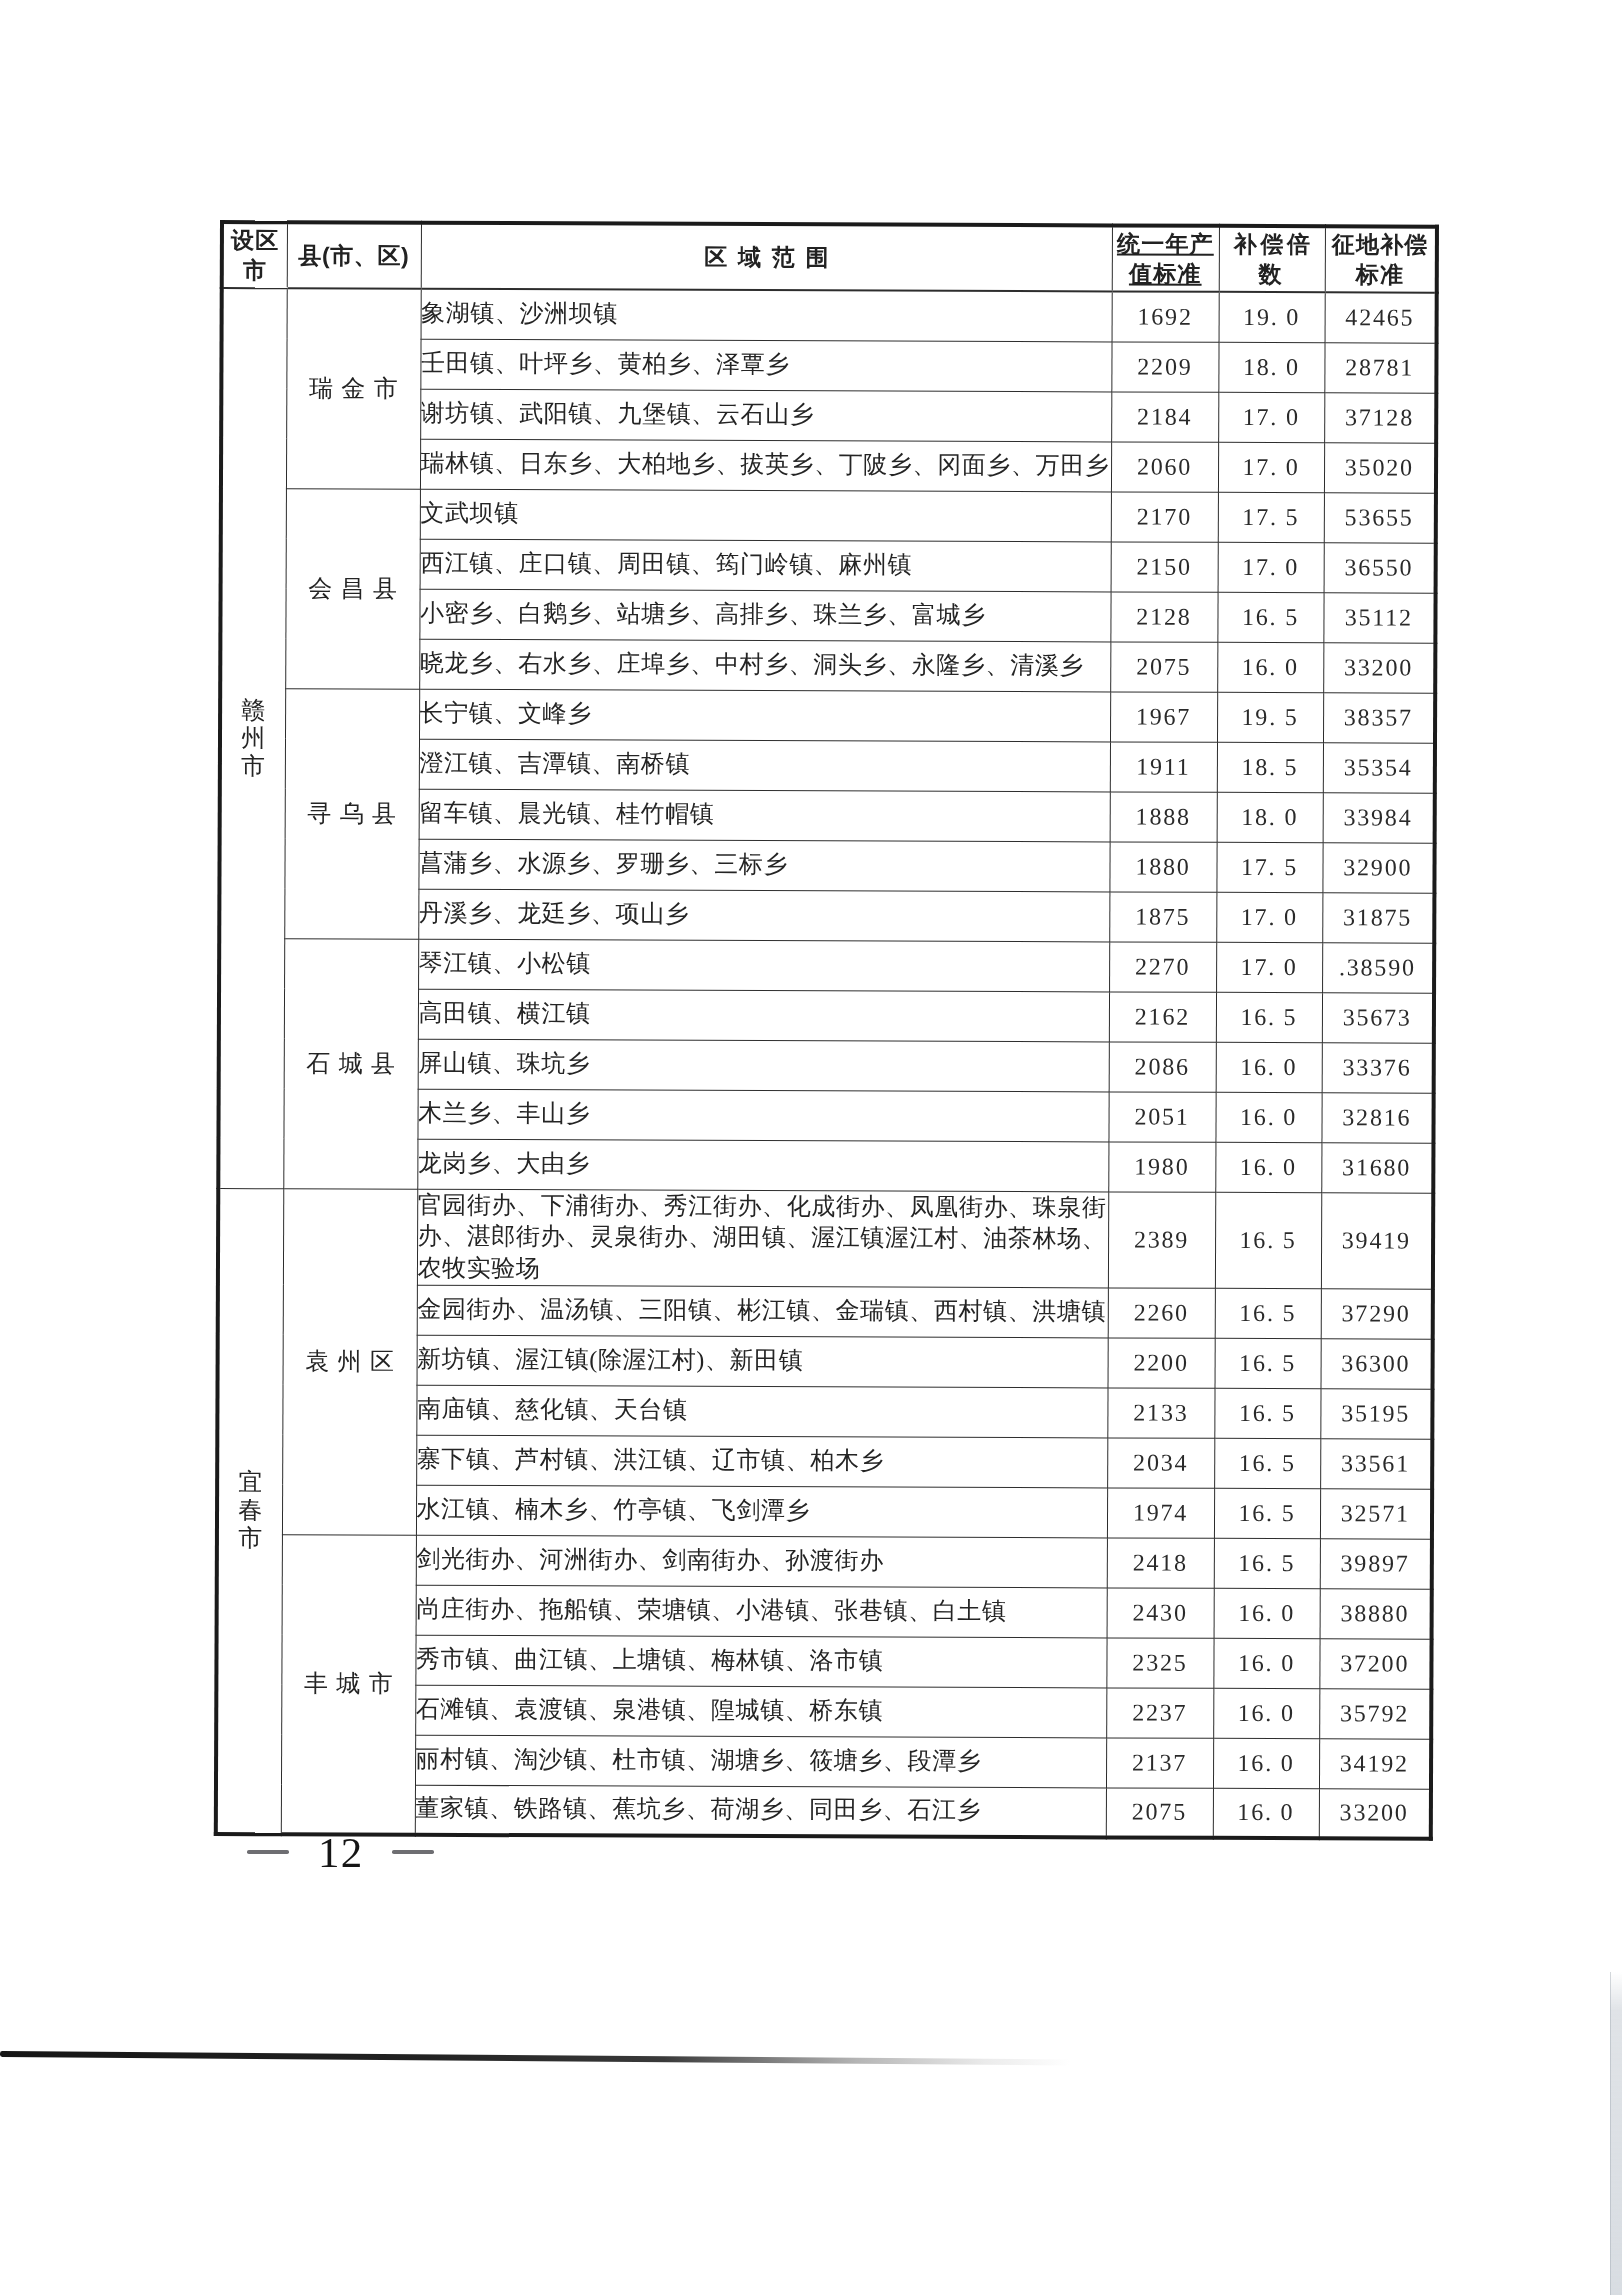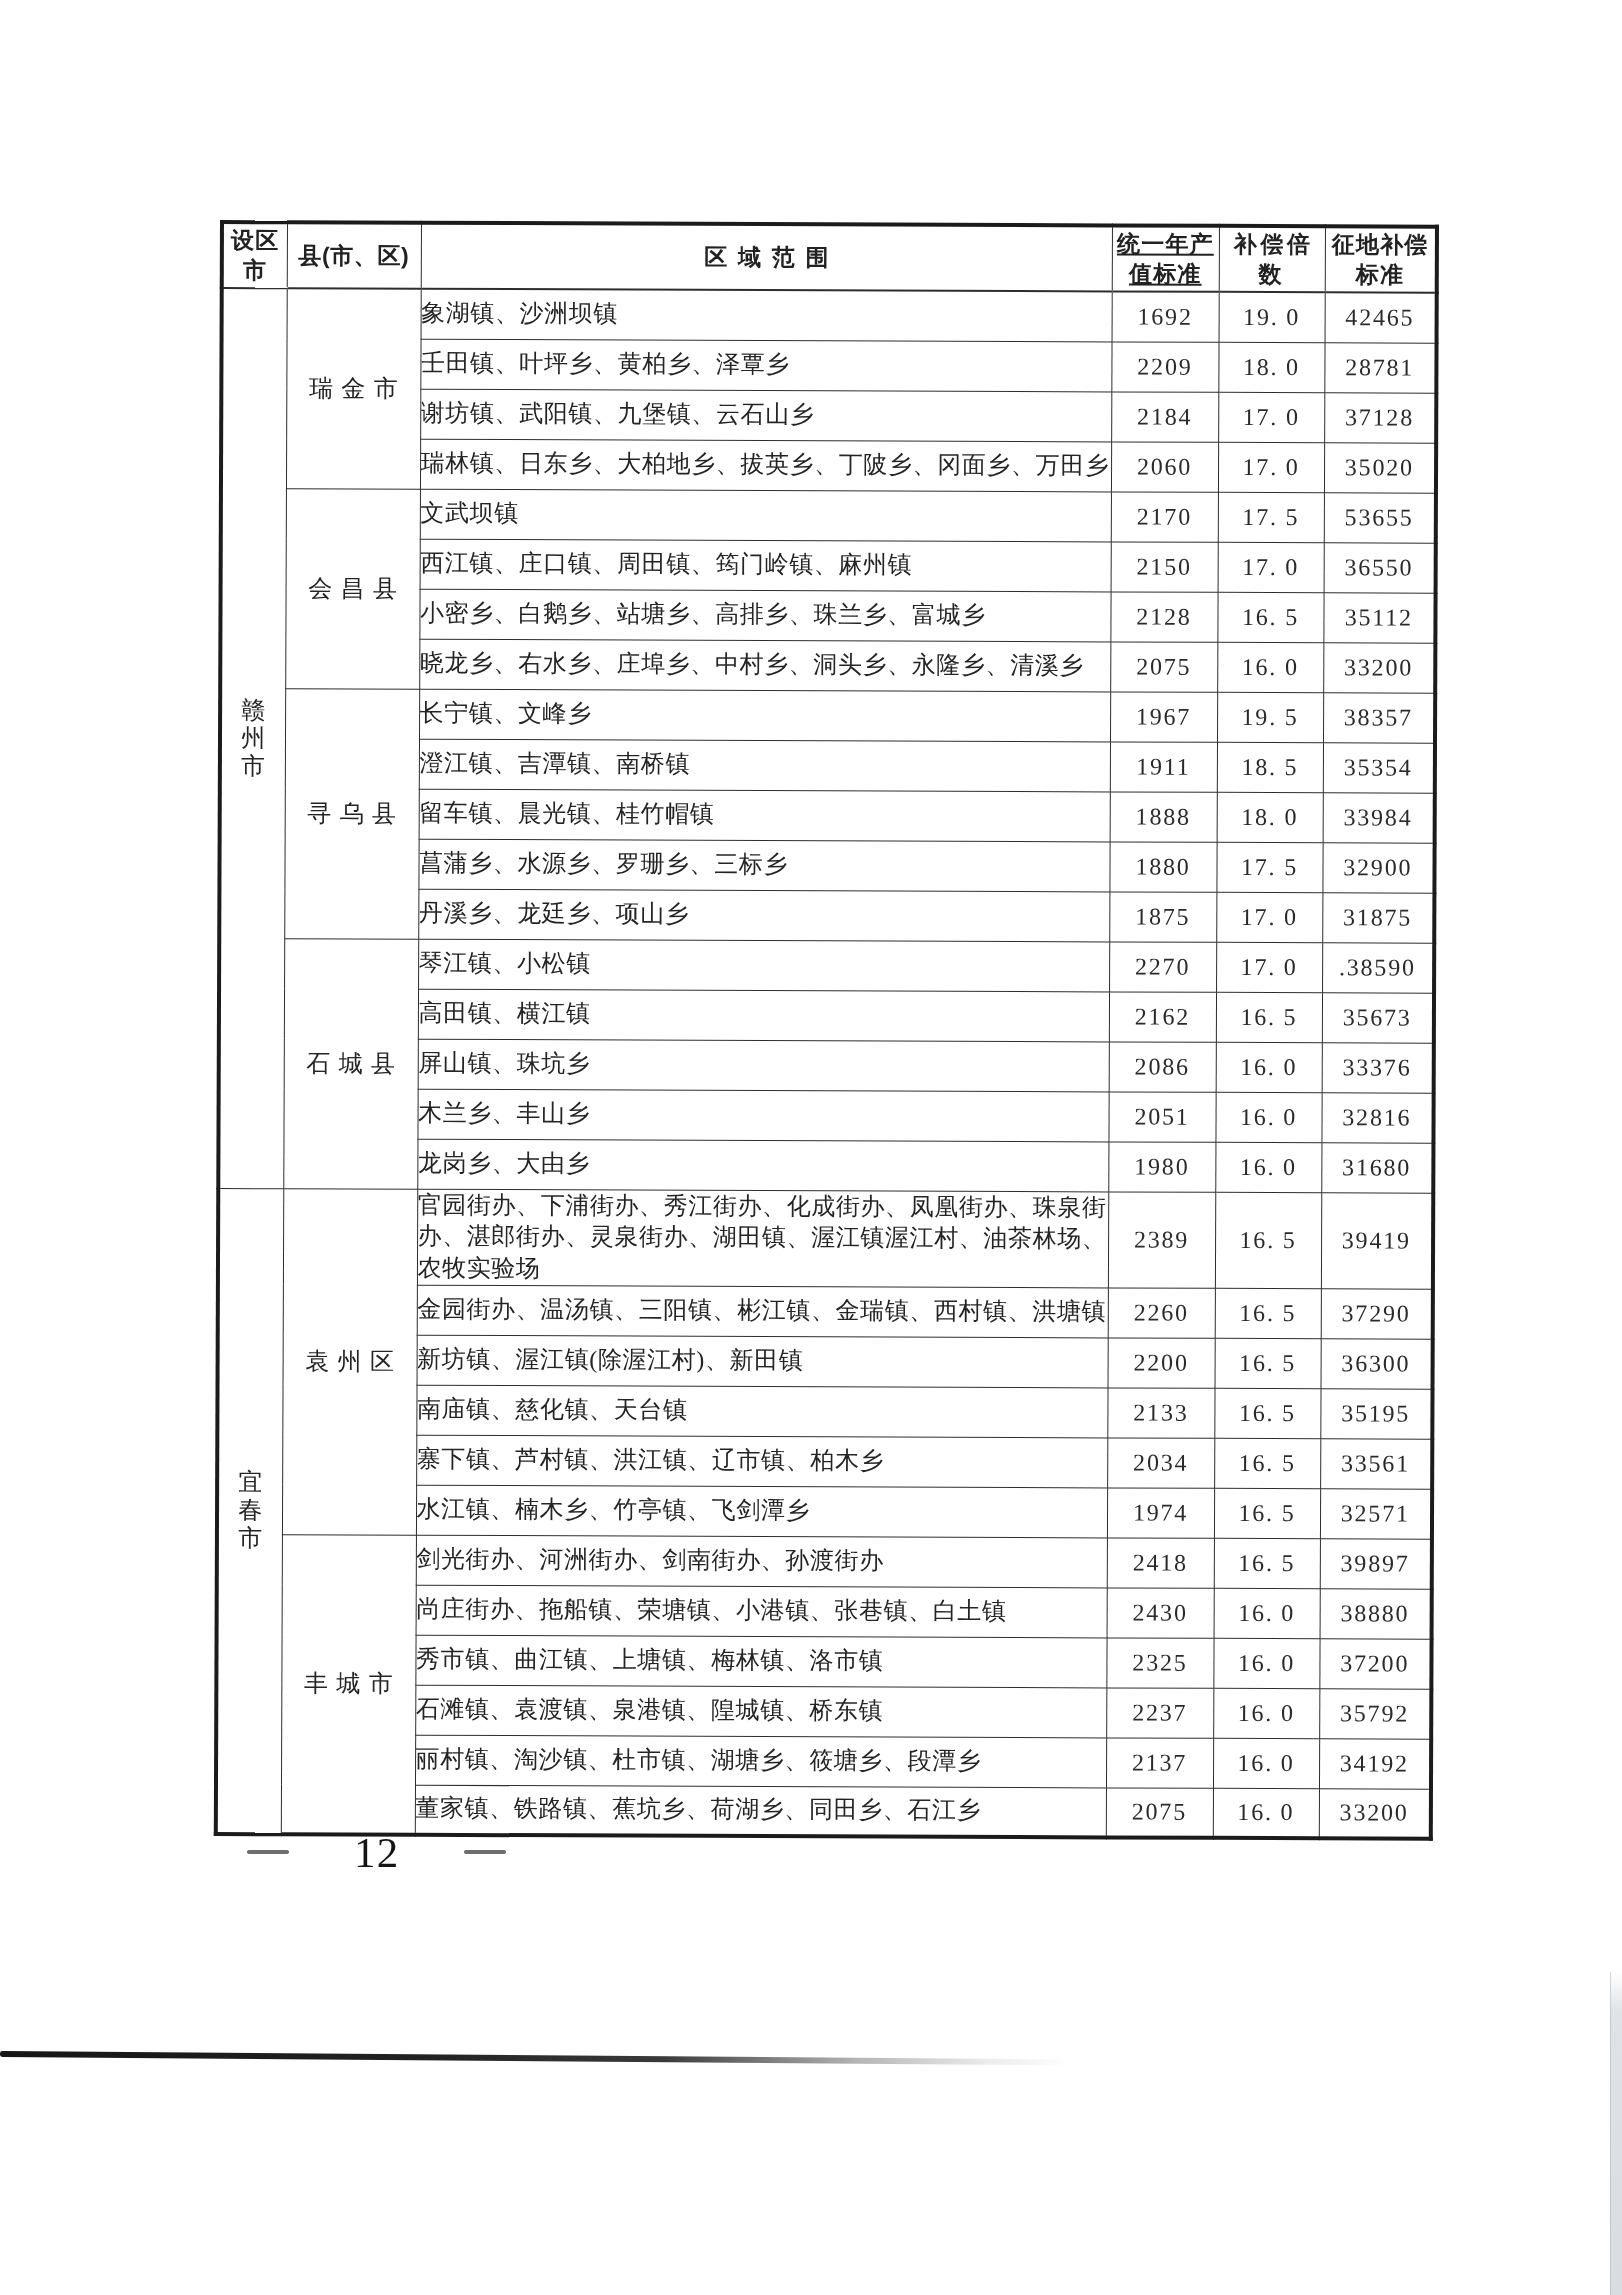--- a/index.html
+++ b/index.html
@@ -84,21 +84,20 @@
     color: #2a2a2a;
     white-space: nowrap;
   }
 
   .page-number {
     position: absolute;
     left: 247px; top: 1830px;
     height: 44px;
     display: flex;
     align-items: center;
-    gap: 36px;
   }
   .pn-dash {
     display: inline-block;
     width: 42px; height: 4.2px;
     background: #6e6e72;
     border-radius: 1.8px;
   }
   .pn-num {
     font-family: "Liberation Serif", "DejaVu Serif", serif;
     font-size: 43px;

